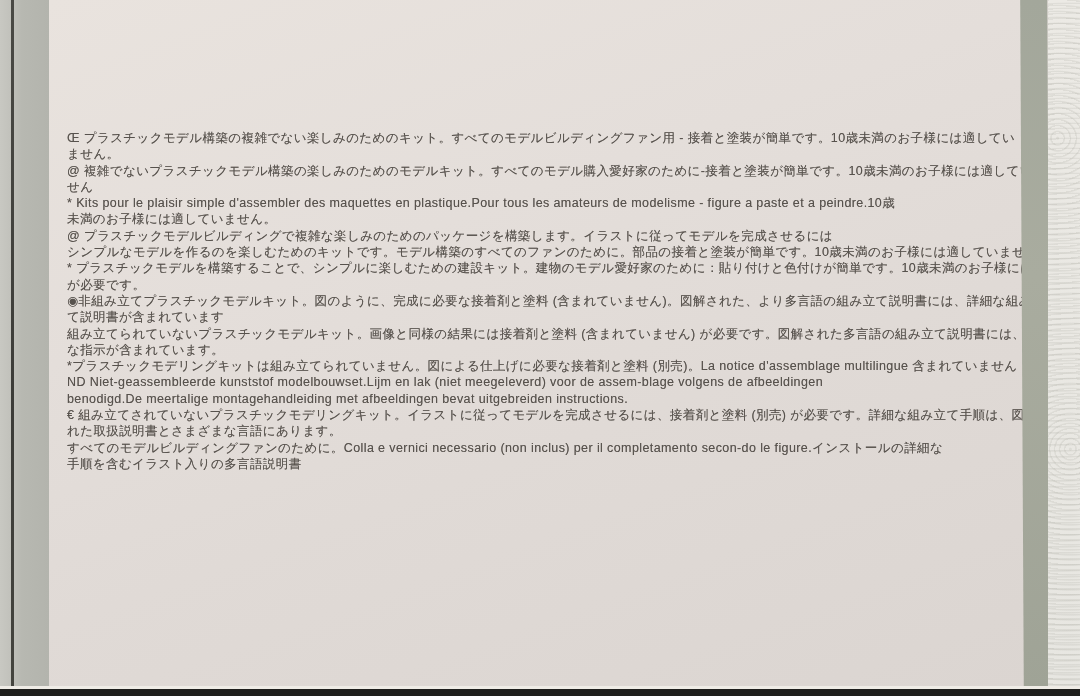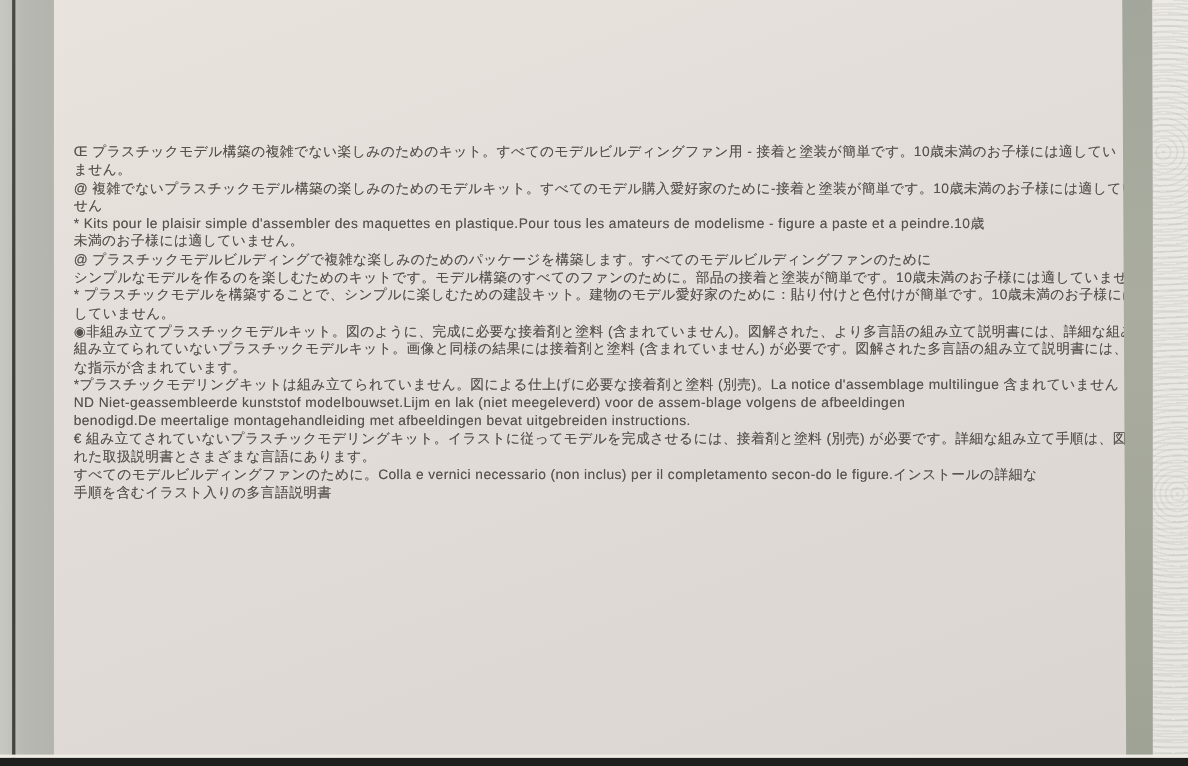--- a/index.html
+++ b/index.html
@@ -105,25 +105,26 @@
   </div>
 
   <div class="paper">
     <div class="text-block">
       <div class="line">Œ プラスチックモデル構築の複雑でない楽しみのためのキット。すべてのモデルビルディングファン用 - 接着と塗装が簡単です。10歳未満のお子様には適してい</div>
       <div class="line">ません。</div>
       <div class="line">@ 複雑でないプラスチックモデル構築の楽しみのためのモデルキット。すべてのモデル購入愛好家のために-接着と塗装が簡単です。10歳未満のお子様には適していま</div>
       <div class="line">せん</div>
       <div class="line">* Kits pour le plaisir simple d'assembler des maquettes en plastique.Pour tous les amateurs de modelisme - figure a paste et a peindre.10歳</div>
       <div class="line">未満のお子様には適していません。</div>
-      <div class="line">@ プラスチックモデルビルディングで複雑な楽しみのためのパッケージを構築します。すべてのモデルビルディングファンのために</div>
+      <div class="line">@ プラスチックモデルビルディングで複雑な楽しみのためのパッケージを構築します。イラストに従ってモデルを完成させるには</div>
       <div class="line">シンプルなモデルを作るのを楽しむためのキットです。モデル構築のすべてのファンのために。部品の接着と塗装が簡単です。10歳未満のお子様には適していません。</div>
       <div class="line">* プラスチックモデルを構築することで、シンプルに楽しむための建設キット。建物のモデル愛好家のために：貼り付けと色付けが簡単です。10歳未満のお子様には適</div>
-      <div class="line">していません。</div>
+      <div class="line">が必要です。</div>
       <div class="line">◉非組み立てプラスチックモデルキット。図のように、完成に必要な接着剤と塗料 (含まれていません)。図解された、より多言語の組み立て説明書には、詳細な組み立</div>
+      <div class="line">て説明書が含まれています</div>
       <div class="line">組み立てられていないプラスチックモデルキット。画像と同様の結果には接着剤と塗料 (含まれていません) が必要です。図解された多言語の組み立て説明書には、広範</div>
       <div class="line">な指示が含まれています。</div>
       <div class="line">*プラスチックモデリングキットは組み立てられていません。図による仕上げに必要な接着剤と塗料 (別売)。La notice d'assemblage multilingue 含まれていません</div>
       <div class="line">ND Niet-geassembleerde kunststof modelbouwset.Lijm en lak (niet meegeleverd) voor de assem-blage volgens de afbeeldingen</div>
       <div class="line">benodigd.De meertalige montagehandleiding met afbeeldingen bevat uitgebreiden instructions.</div>
       <div class="line">€ 組み立てされていないプラスチックモデリングキット。イラストに従ってモデルを完成させるには、接着剤と塗料 (別売) が必要です。詳細な組み立て手順は、図示さ</div>
       <div class="line">れた取扱説明書とさまざまな言語にあります。</div>
       <div class="line">すべてのモデルビルディングファンのために。Colla e vernici necessario (non inclus) per il completamento secon-do le figure.インストールの詳細な</div>
       <div class="line">手順を含むイラスト入りの多言語説明書</div>
     </div>

